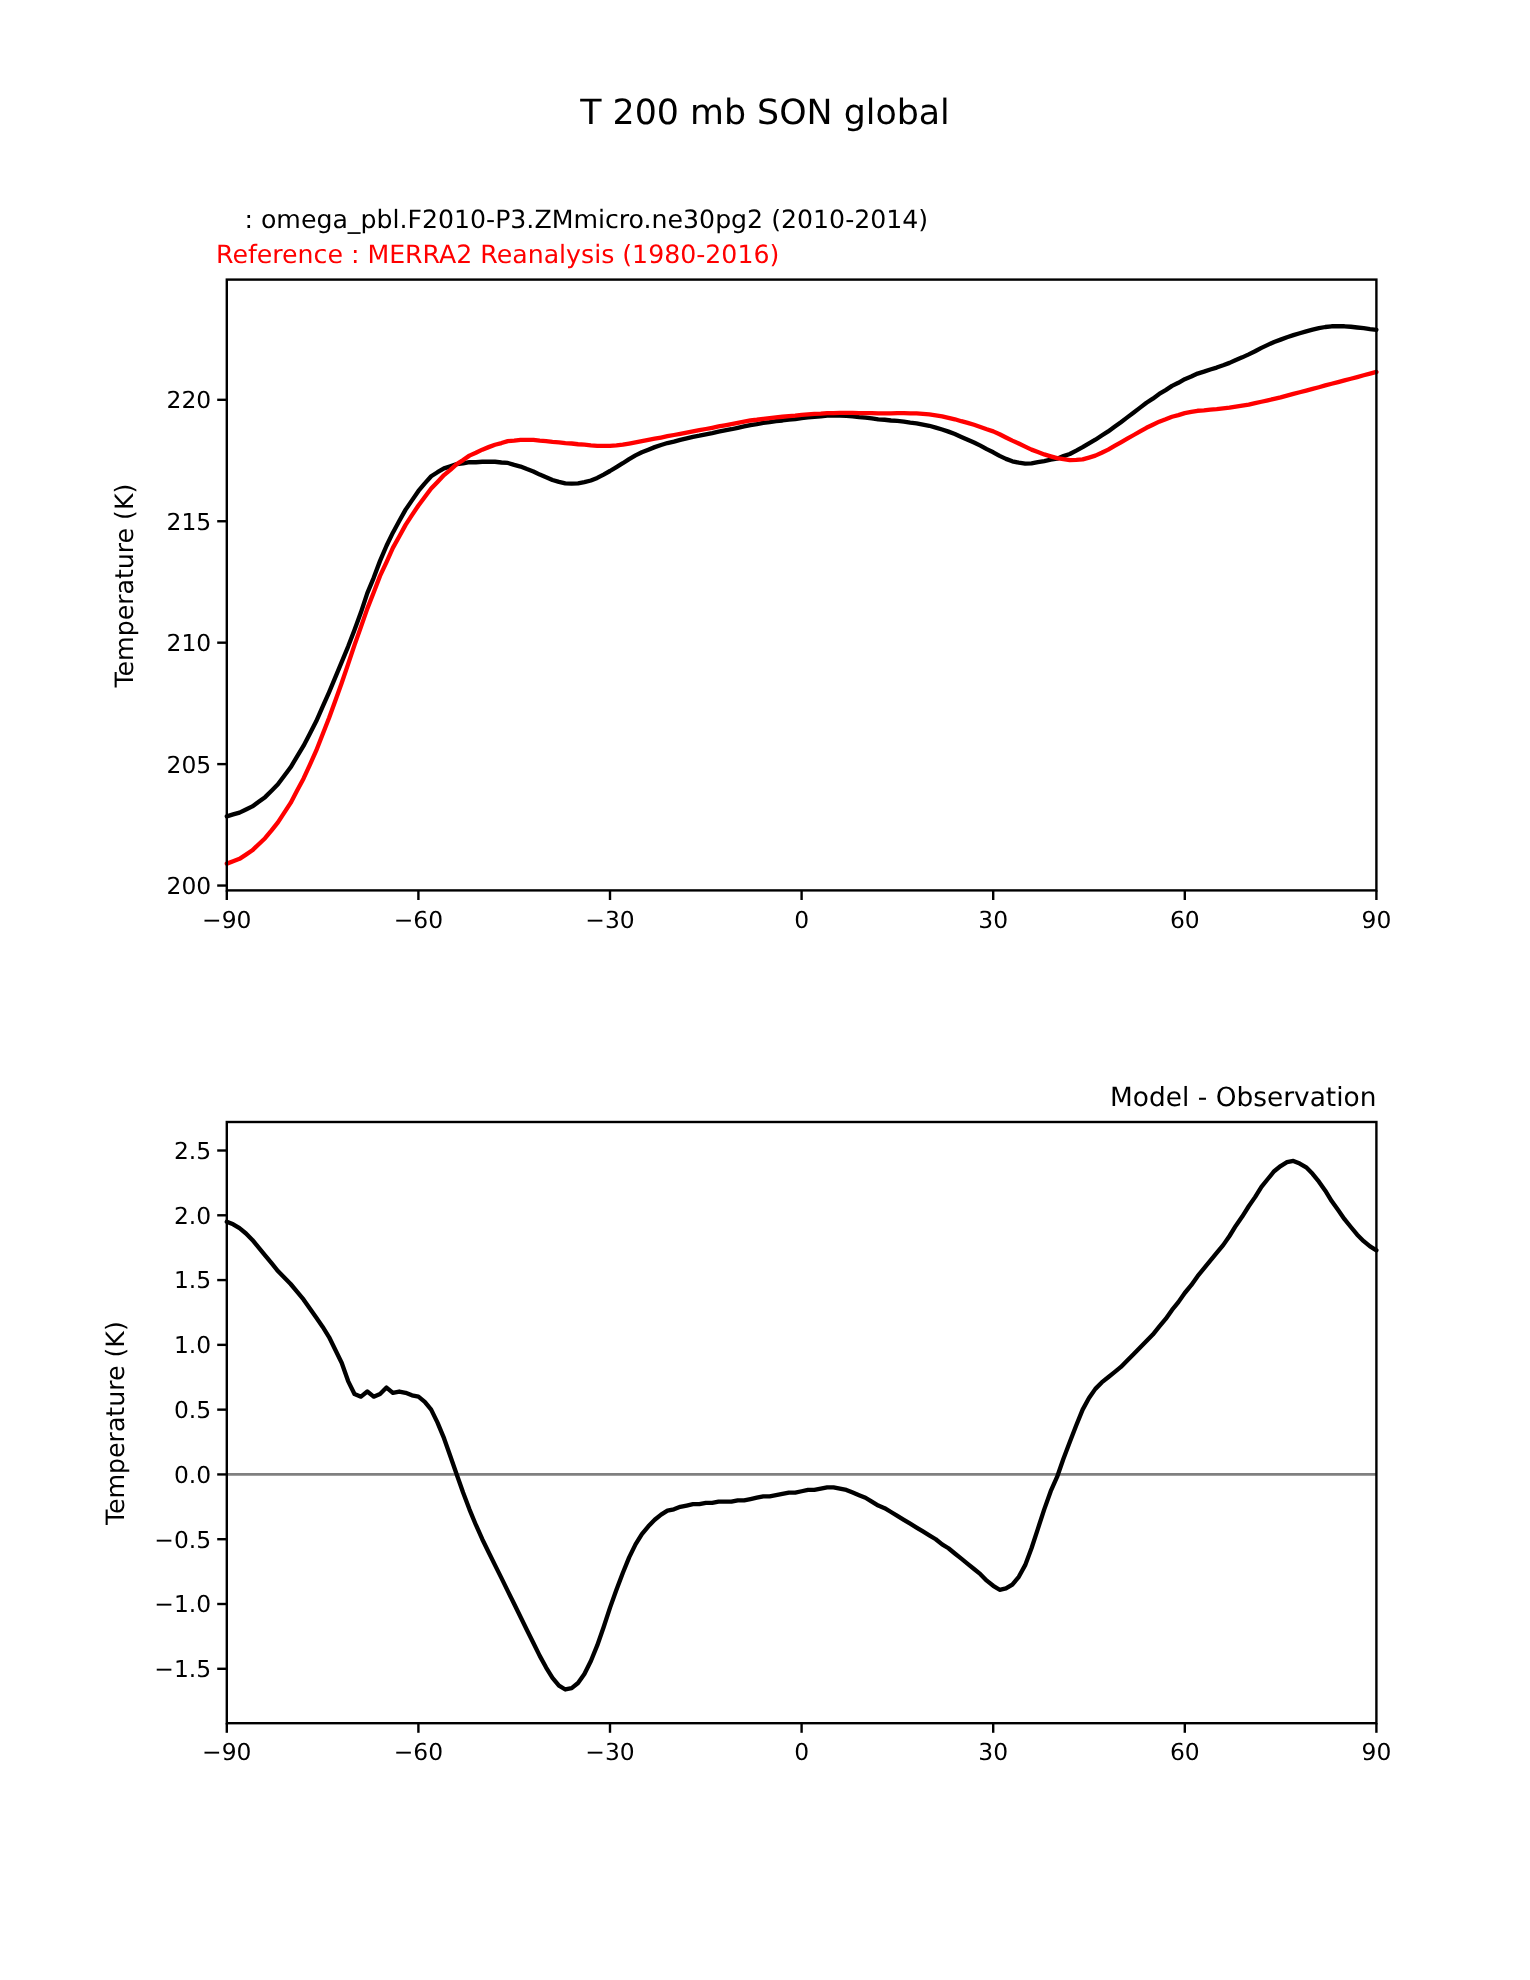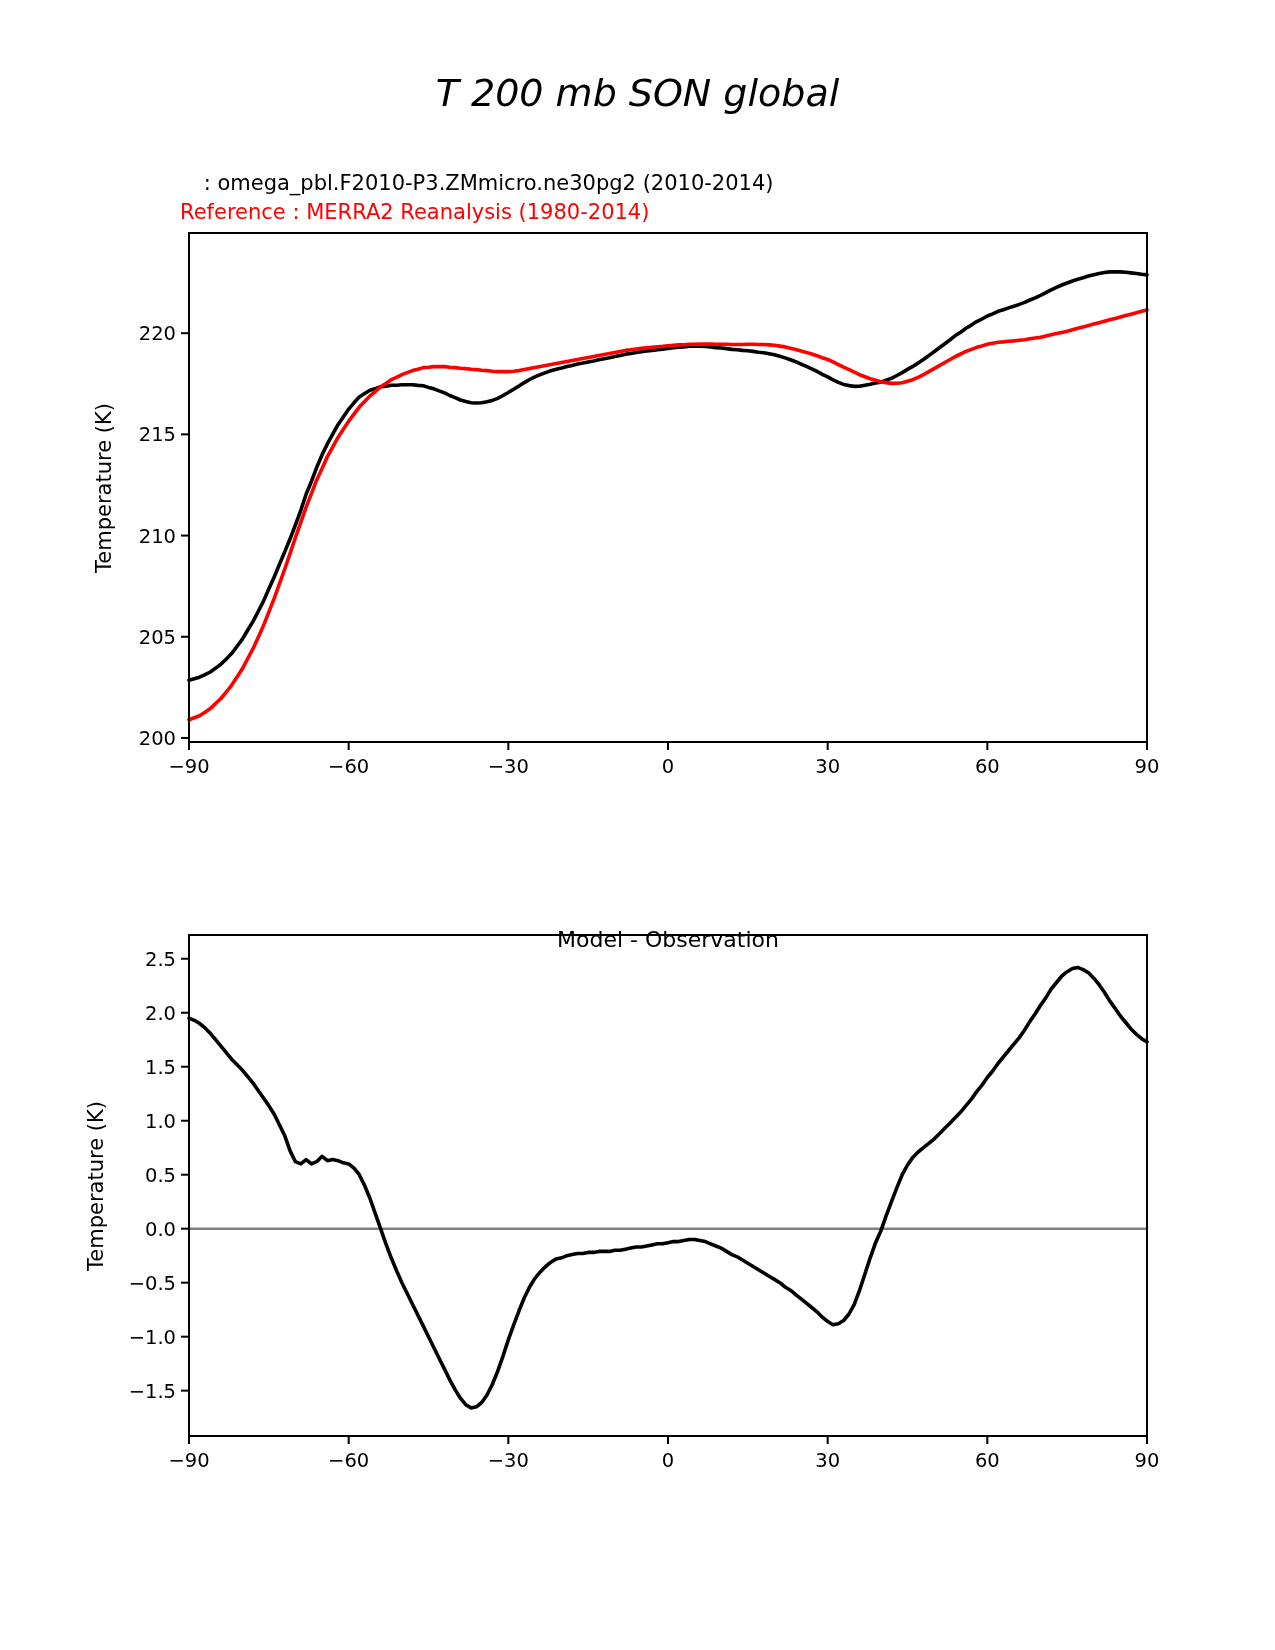--- a/index.html
+++ b/index.html
@@ -4,51 +4,51 @@
 <style>
   html, body { margin: 0; padding: 0; background: #ffffff; }
   body {
     width: 1275px; height: 1650px; position: relative;
     font-family: "DejaVu Sans", "Liberation Sans", sans-serif;
     color: #000000;
   }
   .abs { position: absolute; }
   .suptitle {
     left: 0; top: 76px; width: 1275px; text-align: center;
-    font-size: 38px; line-height: 34px; color: #000000; font-style: italic;
+    font-size: 29px; line-height: 34px; color: #000000;
   }
   .test-line {
     left: 197px; top: 170px; font-size: 21px; line-height: 26px;
     white-space: pre; color: #000000;
   }
   .ref-line {
     left: 180px; top: 199px; font-size: 21px; line-height: 26px;
     white-space: pre;
   }
   .axtitle-bottom {
-    left: 189px; top: 927px; width: 958px; text-align: center;
+    left: 189px; top: 903px; width: 958px; text-align: right;
     font-size: 22px; line-height: 26px; color: #000000;
   }
   .ylab {
     font-size: 21px; white-space: nowrap;
     transform: translate(-50%, -50%) rotate(-90deg);
   }
   .ylab-top { left: 104px; top: 488px; }
   .ylab-bottom { left: 96px; top: 1186px; }
   svg text {
     font-family: "DejaVu Sans", "Liberation Sans", sans-serif;
     font-size: 19.5px; fill: #000000;
   }
 </style>
 </head>
 <body>
 
 <div class="abs suptitle">T 200 mb SON global</div>
 <div class="abs test-line"> : omega_pbl.F2010-P3.ZMmicro.ne30pg2 (2010-2014)</div>
-<div class="abs ref-line" style="color: rgb(255, 0, 0);">Reference : MERRA2 Reanalysis (1980-2014)</div>
+<div class="abs ref-line" style="color: rgb(255, 0, 0);">Reference : MERRA2 Reanalysis (1980-2016)</div>
 <div class="abs axtitle-bottom">Model - Observation</div>
 <div class="abs ylab ylab-top">Temperature (K)</div>
 <div class="abs ylab ylab-bottom">Temperature (K)</div>
 
 <svg id="chart-svg" class="abs" style="left:0;top:0;" width="1275" height="1650" viewBox="0 0 1275 1650">
     <polyline points="189.0,680.3 194.3,678.7 199.6,677.2 205.0,674.6 210.3,672.0 215.6,668.1 220.9,664.3 226.3,659.0 231.6,653.6 236.9,646.5 242.2,639.4 247.5,630.5 252.9,621.6 258.2,611.5 263.5,601.1 268.8,589.0 274.2,576.9 279.5,564.3 284.8,551.6 290.1,538.8 295.4,525.0 300.8,510.3 306.1,494.3 311.4,481.5 316.7,467.4 322.1,454.8 327.4,443.9 332.7,434.2 338.0,424.7 343.3,417.0 348.7,409.1 354.0,402.8 359.3,396.9 364.6,393.5 370.0,390.3 375.3,388.6 380.6,386.8 385.9,386.2 391.2,385.2 396.6,385.2 401.9,384.8 407.2,384.8 412.5,384.8 417.9,385.4 423.2,385.8 428.5,387.4 433.8,388.8 439.1,390.9 444.5,392.9 449.8,395.5 455.1,397.7 460.4,400.0 465.8,401.6 471.1,402.8 476.4,403.0 481.7,402.8 487.0,401.8 492.4,400.4 497.7,398.3 503.0,395.5 508.3,392.5 513.7,389.2 519.0,386.0 524.3,382.6 529.6,379.5 534.9,376.9 540.3,374.7 545.6,372.6 550.9,370.8 556.2,369.2 561.6,368.0 566.9,366.6 572.2,365.4 577.5,364.1 582.8,363.1 588.2,361.9 593.5,360.9 598.8,359.7 604.1,358.7 609.5,357.7 614.8,356.5 620.1,355.4 625.4,354.2 630.7,353.4 636.1,352.4 641.4,351.8 646.7,351.0 652.0,350.4 657.4,349.6 662.7,349.2 668.0,348.4 673.3,347.8 678.6,347.3 684.0,346.9 689.3,346.3 694.6,346.3 699.9,346.3 705.3,346.5 710.6,346.9 715.9,347.6 721.2,348.0 726.5,348.6 731.9,349.4 737.2,349.8 742.5,350.4 747.8,350.8 753.2,351.4 758.5,352.2 763.8,352.8 769.1,353.8 774.4,354.8 779.8,356.3 785.1,357.9 790.4,359.7 795.7,361.7 801.1,364.1 806.4,366.4 811.7,368.8 817.0,371.4 822.3,374.3 827.7,376.9 833.0,379.9 838.3,382.4 843.6,384.4 849.0,385.6 854.3,386.4 859.6,386.2 864.9,385.2 870.2,384.2 875.6,383.0 880.9,382.2 886.2,380.1 891.5,378.3 896.9,375.5 902.2,372.6 907.5,369.4 912.8,366.4 918.1,362.9 923.5,359.5 928.8,355.6 934.1,351.8 939.4,347.8 944.8,343.7 950.1,339.7 955.4,335.6 960.7,332.2 966.0,328.3 971.4,325.1 976.7,321.6 982.0,319.0 987.3,316.0 992.7,313.8 998.0,311.3 1003.3,309.7 1008.6,307.9 1013.9,306.3 1019.3,304.4 1024.6,302.4 1029.9,300.0 1035.2,297.8 1040.6,295.3 1045.9,292.7 1051.2,289.9 1056.5,287.4 1061.8,285.0 1067.2,283.0 1072.5,281.0 1077.8,279.3 1083.1,277.7 1088.5,276.1 1093.8,274.7 1099.1,273.5 1104.4,272.5 1109.7,271.9 1115.1,271.7 1120.4,271.9 1125.7,272.3 1131.0,272.9 1136.4,273.5 1141.7,274.3 1147.0,274.9" fill="none" stroke="#000000" stroke-width="3.6" stroke-linejoin="round" stroke-linecap="round"></polyline>
     <polyline points="189.0,719.7 194.3,717.7 199.6,715.7 205.0,712.2 210.3,708.6 215.6,703.5 220.9,698.5 226.3,692.0 231.6,685.3 236.9,677.2 242.2,669.1 247.5,659.0 252.9,648.9 258.2,637.4 263.5,625.6 268.8,612.1 274.2,598.3 279.5,583.7 284.8,569.0 290.1,553.4 295.4,537.6 300.8,522.4 306.1,507.2 311.4,493.7 316.7,479.9 322.1,468.4 327.4,456.6 332.7,447.1 338.0,437.4 343.3,429.3 348.7,421.2 354.0,414.1 359.3,407.1 364.6,401.6 370.0,395.9 375.3,391.5 380.6,386.8 385.9,383.4 391.2,379.7 396.6,377.3 401.9,374.7 407.2,372.6 412.5,370.6 417.9,369.2 423.2,367.6 428.5,367.2 433.8,366.6 439.1,366.6 444.5,366.6 449.8,367.2 455.1,367.6 460.4,368.2 465.8,368.6 471.1,369.2 476.4,369.6 481.7,370.2 487.0,370.6 492.4,371.2 497.7,371.6 503.0,371.6 508.3,371.6 513.7,371.2 519.0,370.6 524.3,369.6 529.6,368.6 534.9,367.6 540.3,366.6 545.6,365.6 550.9,364.6 556.2,363.5 561.6,362.5 566.9,361.5 572.2,360.5 577.5,359.5 582.8,358.5 588.2,357.5 593.5,356.5 598.8,355.4 604.1,354.4 609.5,353.4 614.8,352.4 620.1,351.4 625.4,350.4 630.7,349.8 636.1,349.0 641.4,348.4 646.7,347.8 652.0,347.3 657.4,346.7 662.7,346.3 668.0,345.7 673.3,345.3 678.6,344.9 684.0,344.7 689.3,344.3 694.6,344.3 699.9,344.1 705.3,344.1 710.6,344.1 715.9,344.3 721.2,344.3 726.5,344.3 731.9,344.5 737.2,344.5 742.5,344.5 747.8,344.3 753.2,344.3 758.5,344.5 763.8,344.5 769.1,344.9 774.4,345.3 779.8,346.1 785.1,346.9 790.4,348.2 795.7,349.4 801.1,351.0 806.4,352.4 811.7,354.0 817.0,355.8 822.3,357.7 827.7,359.5 833.0,361.9 838.3,364.6 843.6,367.2 849.0,369.6 854.3,372.2 859.6,374.7 864.9,376.7 870.2,378.7 875.6,380.3 880.9,381.8 886.2,382.6 891.5,383.4 896.9,383.2 902.2,382.8 907.5,381.3 912.8,379.7 918.1,377.3 923.5,374.7 928.8,371.6 934.1,368.6 939.4,365.6 944.8,362.5 950.1,359.5 955.4,356.5 960.7,354.0 966.0,351.4 971.4,349.4 976.7,347.3 982.0,345.9 987.3,344.3 992.7,343.3 998.0,342.3 1003.3,341.9 1008.6,341.3 1013.9,340.9 1019.3,340.3 1024.6,339.7 1029.9,338.8 1035.2,338.0 1040.6,337.2 1045.9,336.0 1051.2,334.8 1056.5,333.6 1061.8,332.4 1067.2,331.2 1072.5,329.7 1077.8,328.3 1083.1,326.9 1088.5,325.5 1093.8,324.1 1099.1,322.7 1104.4,321.2 1109.7,319.8 1115.1,318.4 1120.4,317.0 1125.7,315.6 1131.0,314.2 1136.4,312.7 1141.7,311.3 1147.0,309.9" fill="none" stroke="#ff0000" stroke-width="3.6" stroke-linejoin="round" stroke-linecap="round"></polyline>
     <rect x="189" y="233" width="958" height="509" fill="none" stroke="#000000" stroke-width="2"></rect>
     <line x1="189" y1="742" x2="189" y2="750" stroke="#000000" stroke-width="2"></line>
     <text x="189" y="773" text-anchor="middle">−90</text>

